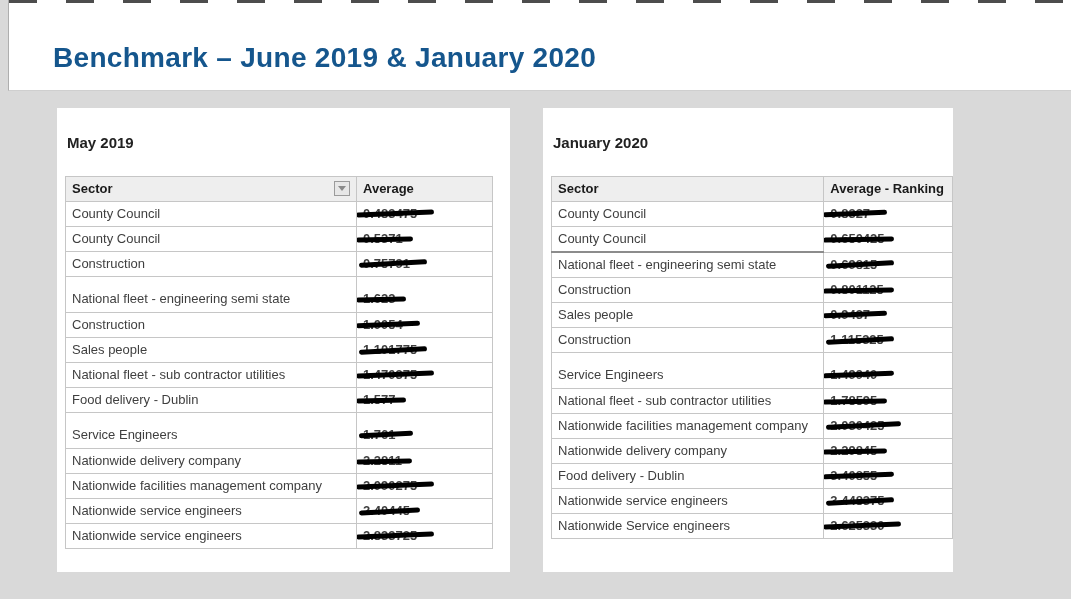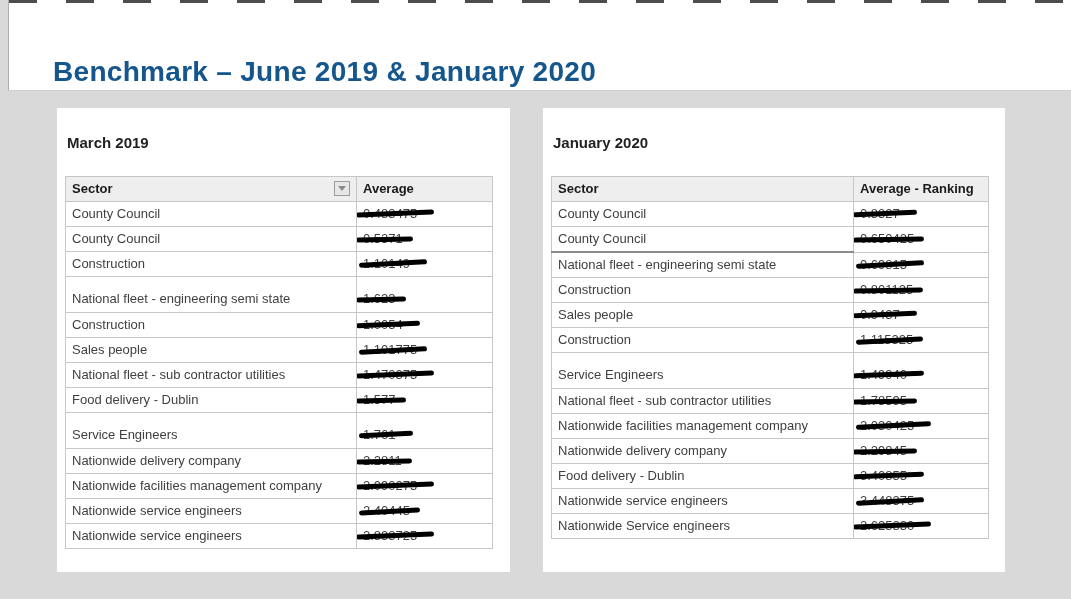--- a/index.html
+++ b/index.html
@@ -17,32 +17,32 @@
     position: absolute; left: 8px; top: 0; right: 0; height: 91px;
     background: #ffffff;
     border-left: 1px solid #aeaeae;
     border-bottom: 1px solid #cfcfcf;
   }
   .title-band .dashed-top {
     position: absolute; top: 0; left: 0; right: 0; height: 3px;
     background: repeating-linear-gradient(90deg, #4d4d4d 0 28px, transparent 28px 57px);
   }
   .page-title {
-    position: absolute; left: 44px; top: 56px; margin: 0;
+    position: absolute; left: 44px; top: 42px; margin: 0;
     font-size: 28px; font-weight: bold; letter-spacing: 0.3px;
     color: #15568d;
   }
 
   
   .panel {
     position: absolute; top: 108px; height: 464px;
     background: #ffffff;
   }
   .panel-june { left: 57px; width: 453px; }
-  .panel-jan  { left: 543px; width: 462px; }
+  .panel-jan  { left: 543px; width: 410px; }
   .panel-heading {
     margin: 26px 0 0 10px;
     font-size: 15px; font-weight: bold; color: #222222;
   }
 
   
   table.bench {
     border-collapse: collapse;
     table-layout: fixed;
     margin: 25px 0 0 8px;
@@ -72,40 +72,40 @@
     cursor: pointer;
   }
   .filter-btn .tri {
     width: 0; height: 0;
     border-left: 4px solid transparent;
     border-right: 4px solid transparent;
     border-top: 5px solid #8a8a8a;
   }
 
   
-  .redacted { position: relative; display: inline-block; }
+  .redacted { position: relative; display: inline-block; font-weight: bold; }
   .redacted::after {
     content: "";
     position: absolute; left: -7px; right: -17px; top: 5px; height: 5px;
     background: #000000; border-radius: 3px;
     transform: rotate(-2.2deg);
   }
   tr:nth-child(even) .redacted::after { transform: rotate(-1deg); top: 6px; right: -10px; }
   tr:nth-child(3n) .redacted::after { transform: rotate(-3deg); left: -4px; }
 </style>
 </head>
 <body>
 
 <div class="title-band">
   <div class="dashed-top"></div>
   <h1 class="page-title">Benchmark – June 2019 &amp; January 2020</h1>
 </div>
 
 <div class="panel panel-june">
-  <div class="panel-heading">March 2019</div>
+  <div class="panel-heading">May 2019</div>
   <table class="bench">
     <colgroup>
       <col style="width:291px">
         <col style="width:136px">
     </colgroup>
     <thead>
       <tr>
         <th>
           <span class="th-flex">
             <span>Sector</span>
@@ -121,21 +121,21 @@
         <tr>
           <td class="sector-cell">County Council</td>
           <td class="value-cell"><span class="redacted">0.483475</span></td>
         </tr>
         <tr>
           <td class="sector-cell">County Council</td>
           <td class="value-cell"><span class="redacted">0.5371</span></td>
         </tr>
         <tr>
           <td class="sector-cell">Construction</td>
-          <td class="value-cell"><span class="redacted">1.10149</span></td>
+          <td class="value-cell"><span class="redacted">0.75791</span></td>
         </tr>
         <tr class="tall">
           <td class="sector-cell">National fleet - engineering semi state</td>
           <td class="value-cell"><span class="redacted">1.623</span></td>
         </tr>
         <tr>
           <td class="sector-cell">Construction</td>
           <td class="value-cell"><span class="redacted">1.0054</span></td>
         </tr>
         <tr>

